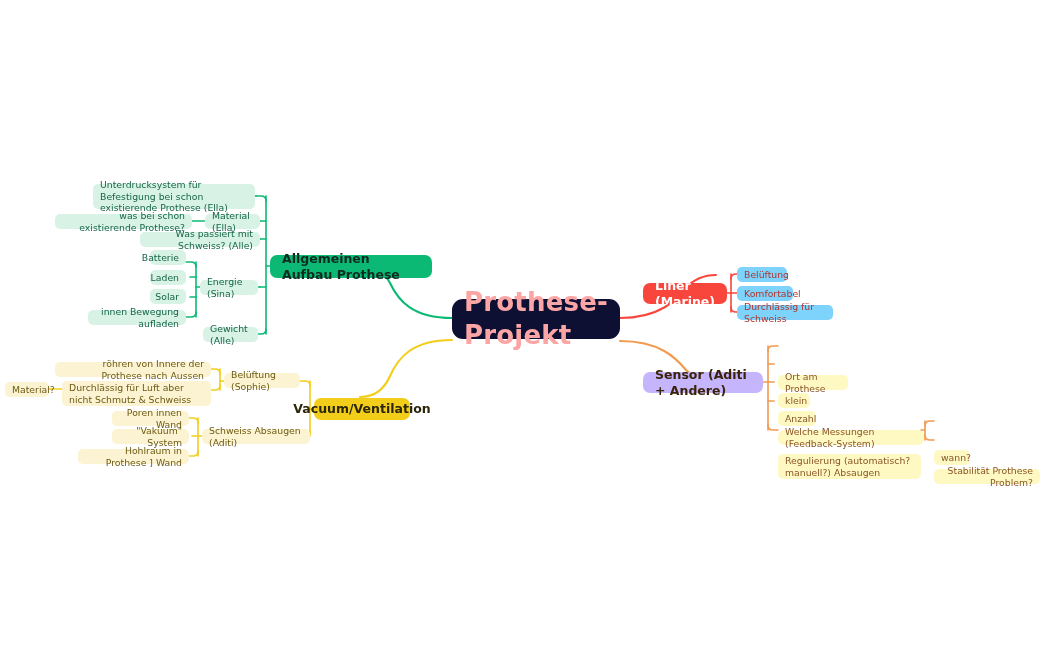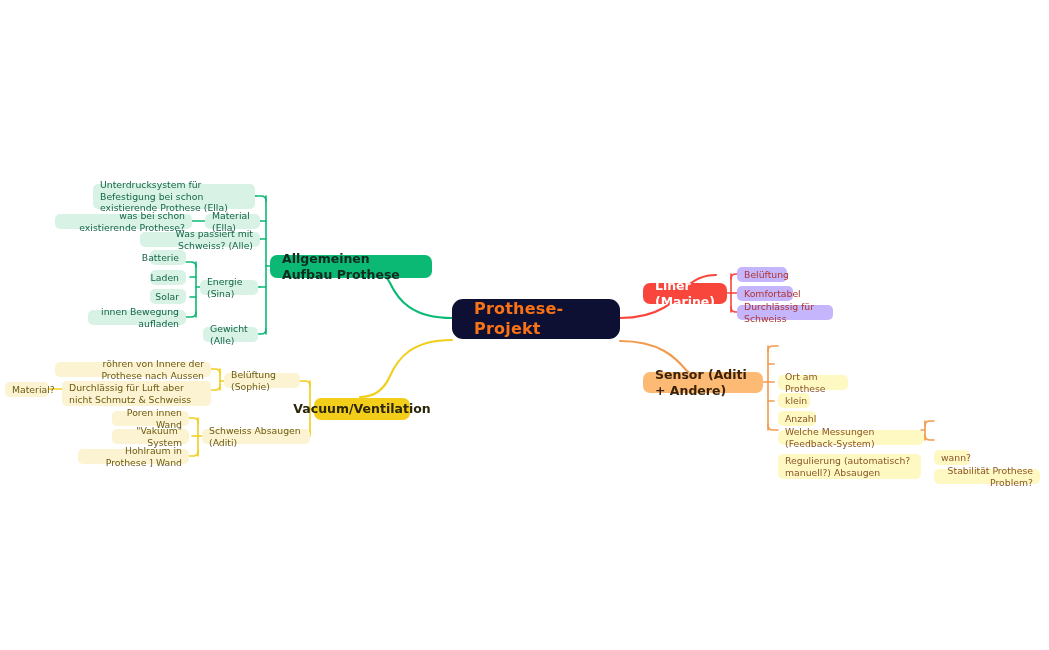--- a/index.html
+++ b/index.html
@@ -15,44 +15,44 @@
   .node{
     position:absolute;box-sizing:border-box;
     display:flex;align-items:center;
     border-radius:6px;
     white-space:pre-wrap;
     line-height:1.28;
   }
 
   
   .n-root{
-    background:#0d1033;color:#f97316;
-    font-size:16px;font-weight:bold;letter-spacing:.2px;
+    background:#0d1033;color:#fca5a5;
+    font-size:26px;font-weight:bold;letter-spacing:.2px;
     border-radius:11px;
     padding:0 22px;
     justify-content:center;
   }
 
   
   .n-main{
     font-size:12.5px;font-weight:bold;color:#16213a;
     border-radius:7px;padding:0 12px;justify-content:center;
   }
   .n-main.green{background:#0bb974;color:#0f2a20;}
   .n-main.yellow{background:#f2ce1b;color:#2b2609;}
   .n-main.red{background:#f8463c;color:#ffffff;}
-  .n-main.orange{background:#fdba74;color:#3a2208;}
+  .n-main.orange{background:#c4b5fd;color:#3a2208;}
 
   
   .n-sub{
     font-size:9.3px;padding:3px 7px;border-radius:5px;
   }
   .n-sub.green{background:#d8f3e6;color:#17654a;}
   .n-sub.yellow{background:#fbf3d2;color:#6d5b14;}
-  .n-sub.red{background:#c4b5fd;color:#b0352f;}
+  .n-sub.red{background:#7dd3fc;color:#b0352f;}
   .n-sub.orange{background:#fef9c3;color:#8a5526;margin-top:36px;}
   .ralign{justify-content:flex-end;text-align:right;}
 </style>
 </head>
 <body>
 
 <div id="canvas">
 
   <svg id="edges" viewBox="0 0 1049 650" xmlns="http://www.w3.org/2000/svg">
     <g fill="none" stroke-width="1.6" stroke-linecap="round" stroke-linejoin="round">

